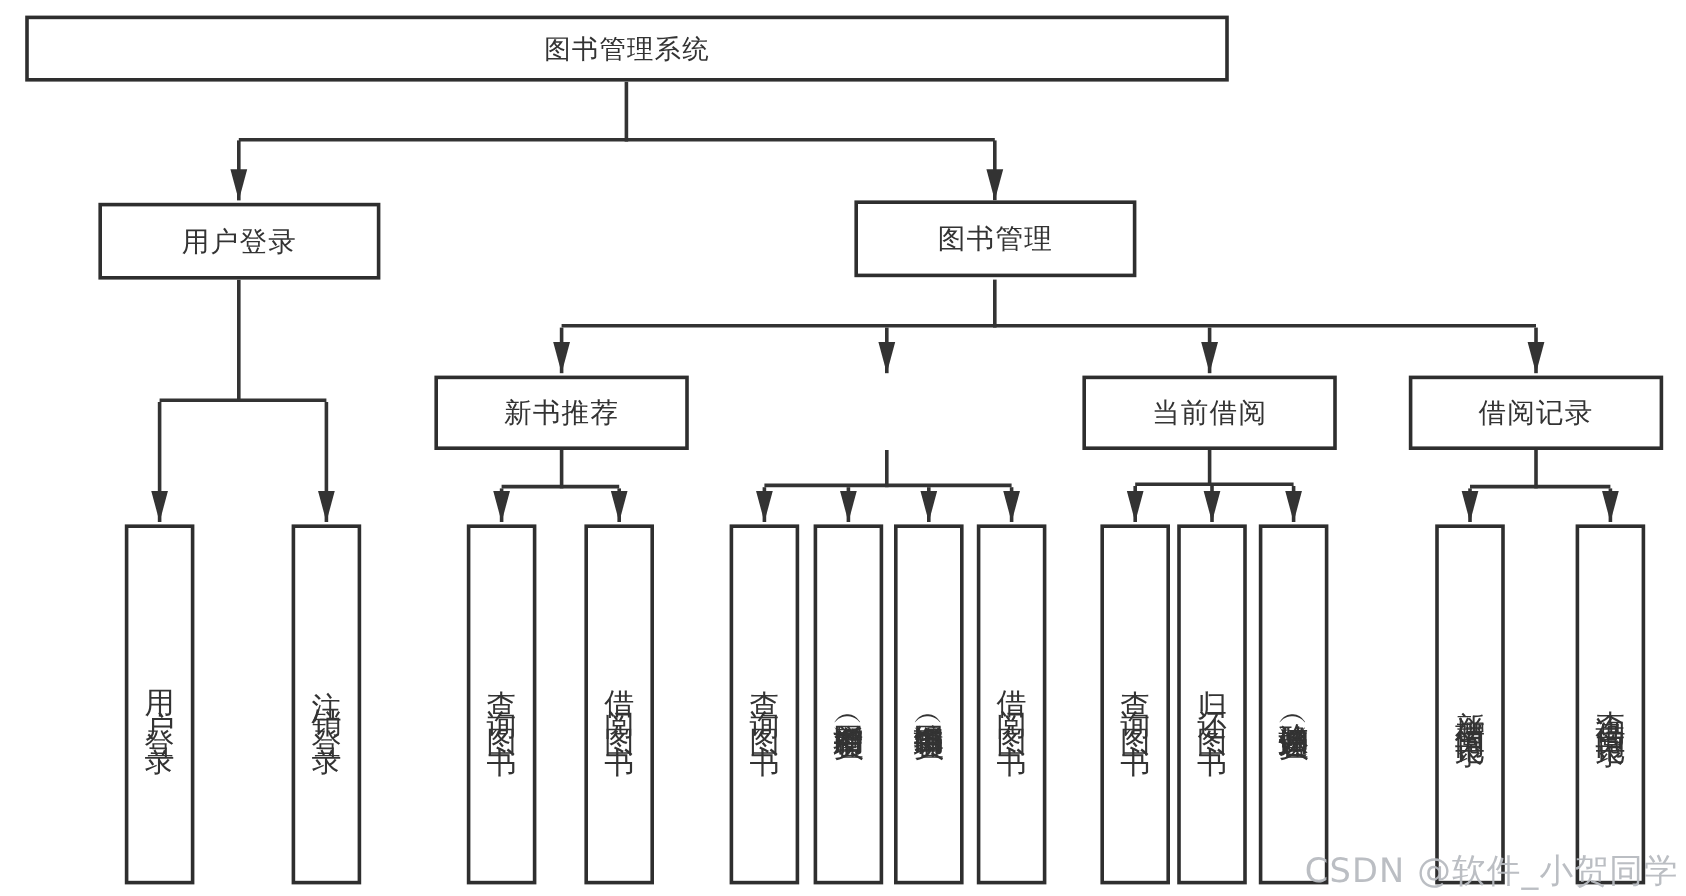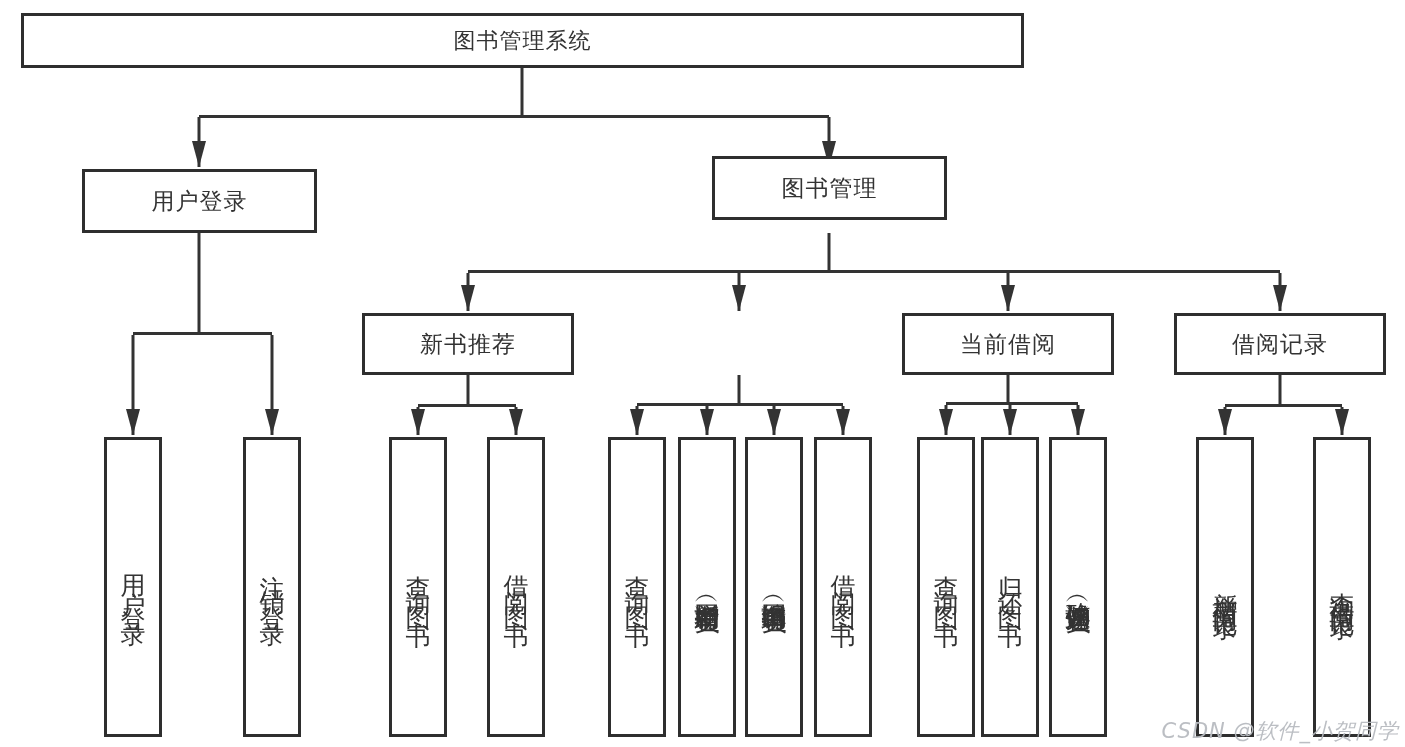--- a/index.html
+++ b/index.html
@@ -27,25 +27,24 @@
     font-size:25px;
     line-height:1;
   }
   .ls4{letter-spacing:16px;}
   .ls6{letter-spacing:5px;}
   .ls9{letter-spacing:1px;font-size:24px;}
   .watermark{
     position:absolute;
     right:6px;bottom:2px;
     z-index:3;
-    font-size:21px;
+    font-size:28px;
     color:rgba(183,187,192,0.95);
     letter-spacing:1px;
     white-space:nowrap;
-    font-style:italic;
   }
 </style>
 </head>
 <body>
 
 <div class="canvas">
 
   <svg class="wires" width="1405" height="747" viewBox="0 0 1405 747">
     <defs>
       <marker id="arw" markerUnits="userSpaceOnUse" markerWidth="26" markerHeight="16" viewBox="0 0 26 16" refX="26" refY="8" orient="auto">
@@ -92,21 +91,21 @@
       <line x1="1280" y1="375" x2="1280" y2="407"></line>
       <line x1="1225" y1="405.5" x2="1342" y2="405.5"></line>
       <line x1="1225" y1="407" x2="1225" y2="435" marker-end="url(#arw)"></line>
       <line x1="1342" y1="407" x2="1342" y2="435" marker-end="url(#arw)"></line>
     </g>
   </svg>
 
   <div class="node h root" style="left:21px;top:13px;width:1003px;height:55px;">图书管理系统</div>
 
   <div class="node h" style="left:82px;top:169px;width:235px;height:64px;">用户登录</div>
-  <div class="node h" style="left:712px;top:156px;width:235px;height:64px;">图书管理</div>
+  <div class="node h" style="left:712px;top:167px;width:235px;height:64px;">图书管理</div>
 
   <div class="node h" style="left:362px;top:313px;width:212px;height:62px;font-family:Liberation Serif, serif;">新书推荐</div>
   <div class="node h" style="left:1174px;top:313px;width:212px;height:62px;">借阅记录</div>
   <div class="node h" style="left:902px;top:313px;width:212px;height:62px;">当前借阅</div>
 
   <div class="node leaf ls4" style="left:104px;top:437px;width:58px;height:300px;">用户登录</div>
   <div class="node leaf ls4" style="left:243px;top:437px;width:58px;height:300px;">注销登录</div>
 
   <div class="node leaf ls4" style="left:389px;top:437px;width:58px;height:300px;">查询图书</div>
   <div class="node leaf ls4" style="left:487px;top:437px;width:58px;height:300px;">借阅图书</div>

